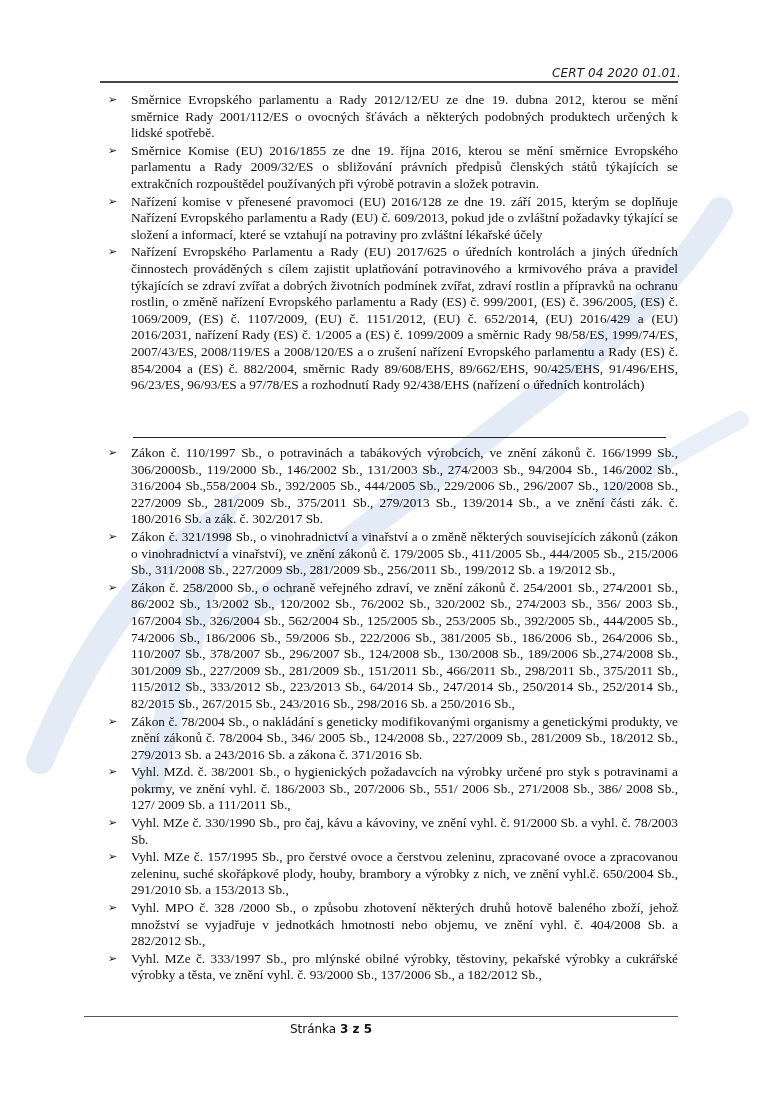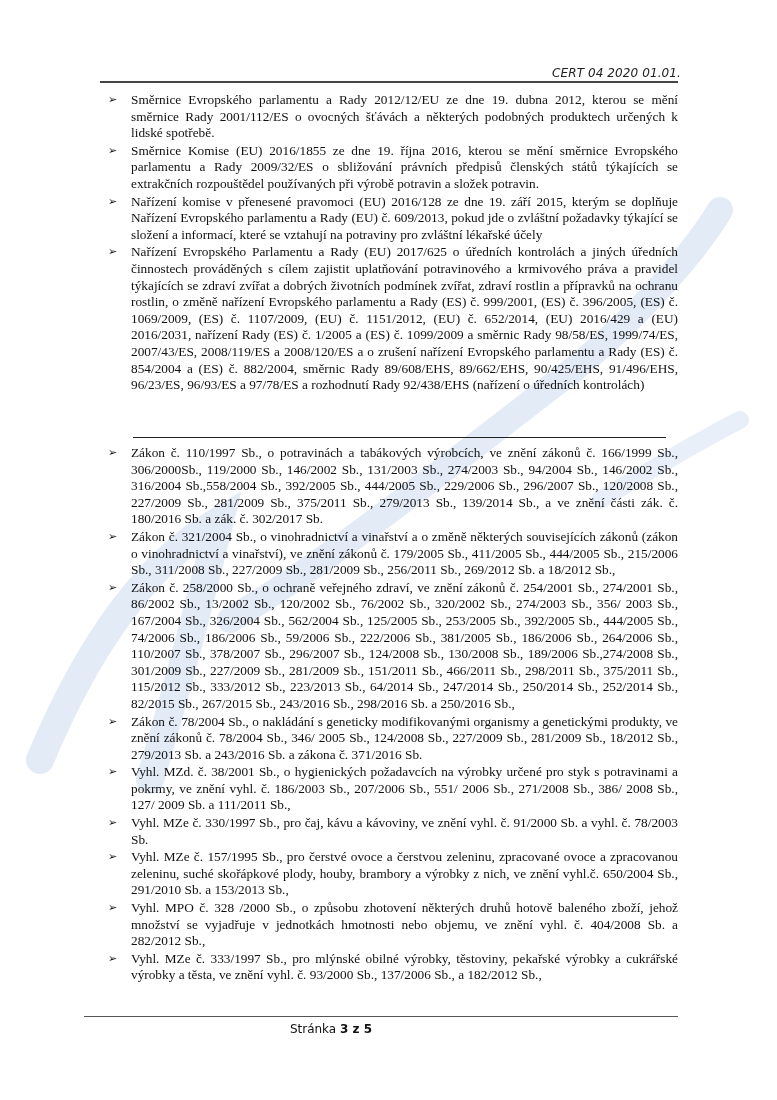--- a/index.html
+++ b/index.html
@@ -52,25 +52,25 @@
       <li class="item"><span class="bullet">➢</span><span class="t"><b>Směrnice Evropského parlamentu a Rady 2012/12/EU</b><span> ze dne 19. dubna 2012, kterou se mění směrnice Rady 2001/112/ES o ovocných šťávách a některých podobných produktech určených k lidské spotřebě.</span></span></li>
       <li class="item"><span class="bullet">➢</span><span class="t"><b>Směrnice Komise (EU) 2016/1855</b><span> ze dne 19. října 2016, kterou se mění směrnice Evropského parlamentu a Rady 2009/32/ES o sbližování právních předpisů členských států týkajících se extrakčních rozpouštědel používaných při výrobě potravin a složek potravin.</span></span></li>
       <li class="item"><span class="bullet">➢</span><span class="t"><b>Nařízení komise v přenesené pravomoci (EU) 2016/128</b><span> ze dne 19. září 2015, kterým se doplňuje </span><b>Nařízení Evropského parlamentu a Rady (EU) č. 609/2013</b><span>, pokud jde o zvláštní požadavky týkající se složení a informací, které se vztahují na potraviny pro zvláštní lékařské účely</span></span></li>
       <li class="item"><span class="bullet">➢</span><span class="t"><b>Nařízení Evropského Parlamentu a Rady (EU) 2017/625 o úředních kontrolách</b><span> a jiných úředních činnostech prováděných s cílem zajistit uplatňování potravinového a krmivového práva a pravidel týkajících se zdraví zvířat a dobrých životních podmínek zvířat, zdraví rostlin a přípravků na ochranu rostlin, o změně nařízení Evropského parlamentu a Rady (ES) č. 999/2001, (ES) č. 396/2005, (ES) č. 1069/2009, (ES) č. 1107/2009, (EU) č. 1151/2012, (EU) č. 652/2014, (EU) 2016/429 a (EU) 2016/2031, nařízení Rady (ES) č. 1/2005 a (ES) č. 1099/2009 a směrnic Rady 98/58/ES, 1999/74/ES, 2007/43/ES, 2008/119/ES a 2008/120/ES a o zrušení nařízení Evropského parlamentu a Rady (ES) č. 854/2004 a (ES) č. 882/2004, směrnic Rady 89/608/EHS, 89/662/EHS, 90/425/EHS, 91/496/EHS, 96/23/ES, 96/93/ES a 97/78/ES a rozhodnutí Rady 92/438/EHS (nařízení o úředních kontrolách)</span></span></li>
     </ul>
 
   <div class="rule mid"></div>
 
   <ul class="list b" id="list-cz">
       <li class="item"><span class="bullet">➢</span><span class="t"><b>Zákon č. 110/1997 Sb., o potravinách a tabákových výrobcích,</b><span> ve znění zákonů č. 166/1999 Sb., 306/2000Sb., 119/2000 Sb., 146/2002 Sb., 131/2003 Sb., 274/2003 Sb., 94/2004 Sb., 146/2002 Sb., 316/2004 Sb.,558/2004 Sb., 392/2005 Sb., 444/2005 Sb., 229/2006 Sb., 296/2007 Sb., 120/2008 Sb., 227/2009 Sb., 281/2009 Sb., 375/2011 Sb., 279/2013 Sb., 139/2014 Sb., a ve znění části zák. č. 180/2016 Sb. a </span><b>zák. č. 302/2017 Sb.</b></span></li>
-      <li class="item"><span class="bullet">➢</span><span class="t"><b>Zákon č. 321/2004 Sb., o vinohradnictví a vinařství</b><span> a o změně některých souvisejících zákonů (zákon o vinohradnictví a vinařství), ve znění zákonů č. 179/2005 Sb., 411/2005 Sb., 444/2005 Sb., 215/2006 Sb., 311/2008 Sb., 227/2009 Sb., 281/2009 Sb., 256/2011 Sb., 269/2012 Sb. a 18/2012 Sb.,</span></span></li>
+      <li class="item"><span class="bullet">➢</span><span class="t"><b>Zákon č. 321/1998 Sb., o vinohradnictví a vinařství</b><span> a o změně některých souvisejících zákonů (zákon o vinohradnictví a vinařství), ve znění zákonů č. 179/2005 Sb., 411/2005 Sb., 444/2005 Sb., 215/2006 Sb., 311/2008 Sb., 227/2009 Sb., 281/2009 Sb., 256/2011 Sb., 199/2012 Sb. a 19/2012 Sb.,</span></span></li>
       <li class="item"><span class="bullet">➢</span><span class="t"><b>Zákon č. 258/2000 Sb., o ochraně veřejného zdraví</b><span>, ve znění zákonů č. 254/2001 Sb., 274/2001 Sb., 86/2002 Sb., 13/2002 Sb., 120/2002 Sb., 76/2002 Sb., 320/2002 Sb., 274/2003 Sb.,  356/ 2003 Sb., 167/2004 Sb., 326/2004 Sb.,  562/2004 Sb., 125/2005 Sb., 253/2005 Sb., 392/2005 Sb.,  444/2005 Sb., 74/2006 Sb., 186/2006 Sb., 59/2006 Sb., 222/2006 Sb., 381/2005 Sb., 186/2006 Sb., 264/2006 Sb., 110/2007 Sb., 378/2007 Sb.,  296/2007 Sb., 124/2008 Sb., 130/2008 Sb., 189/2006 Sb.,274/2008 Sb., 301/2009 Sb., 227/2009 Sb., 281/2009 Sb., 151/2011 Sb., 466/2011 Sb., 298/2011 Sb., 375/2011 Sb., 115/2012 Sb., 333/2012 Sb., 223/2013 Sb., 64/2014 Sb., 247/2014 Sb., 250/2014 Sb., 252/2014 Sb., 82/2015 Sb., 267/2015 Sb., 243/2016 Sb., 298/2016 Sb. a 250/2016 Sb.,</span></span></li>
       <li class="item"><span class="bullet">➢</span><span class="t"><b>Zákon č. 78/2004 Sb., o nakládání s geneticky modifikovanými organismy a genetickými produkty</b><span>, ve znění zákonů č. 78/2004 Sb., 346/ 2005 Sb., 124/2008 Sb., 227/2009 Sb., 281/2009 Sb., 18/2012 Sb., 279/2013 Sb. a 243/2016 Sb. </span><b>a zákona č. 371/2016 Sb.</b></span></li>
       <li class="item"><span class="bullet">➢</span><span class="t"><b>Vyhl. MZd. č. 38/2001 Sb., o hygienických požadavcích na výrobky určené pro styk s potravinami a pokrmy</b><span>, ve znění vyhl. č. 186/2003 Sb., 207/2006 Sb., 551/ 2006 Sb., 271/2008 Sb., 386/ 2008 Sb., 127/ 2009 Sb. a  111/2011 Sb.,</span></span></li>
-      <li class="item"><span class="bullet">➢</span><span class="t"><b>Vyhl. MZe č. 330/1997 Sb., pro čaj, kávu a kávoviny</b><span>, ve znění vyhl. č. 91/2000 Sb. a vyhl. č. 78/2003 Sb.</span></span></li>
+      <li class="item"><span class="bullet">➢</span><span class="t"><b>Vyhl. MZe č. 330/1990 Sb., pro čaj, kávu a kávoviny</b><span>, ve znění vyhl. č. 91/2000 Sb. a vyhl. č. 78/2003 Sb.</span></span></li>
       <li class="item"><span class="bullet">➢</span><span class="t"><b>Vyhl. MZe č. 157/1995 Sb., pro čerstvé ovoce a čerstvou zeleninu, zpracované ovoce a zpracovanou zeleninu, suché skořápkové plody, houby, brambory a výrobky z nich</b><span>, ve znění vyhl.č. 650/2004 Sb., 291/2010 Sb. a 153/2013 Sb.,</span></span></li>
       <li class="item"><span class="bullet">➢</span><span class="t"><b>Vyhl. MPO č. 328 /2000 Sb., o způsobu zhotovení některých druhů hotově baleného zboží, jehož množství se vyjadřuje v jednotkách hmotnosti nebo objemu</b><span>, ve znění vyhl. č. 404/2008 Sb. a 282/2012 Sb.,</span></span></li>
       <li class="item"><span class="bullet">➢</span><span class="t"><b>Vyhl. MZe č. 333/1997 Sb., pro mlýnské obilné výrobky, těstoviny, pekařské výrobky a cukrářské výrobky a těsta</b><span>, ve znění vyhl. č. 93/2000 Sb., 137/2006 Sb., a 182/2012 Sb.,</span></span></li>
     </ul>
 
   <div class="rule foot"></div>
   <div class="footer">
     <span>Stránka </span><span class="num">3</span><span class="num"> z </span><span class="num">5</span>
   </div>
 </div>

